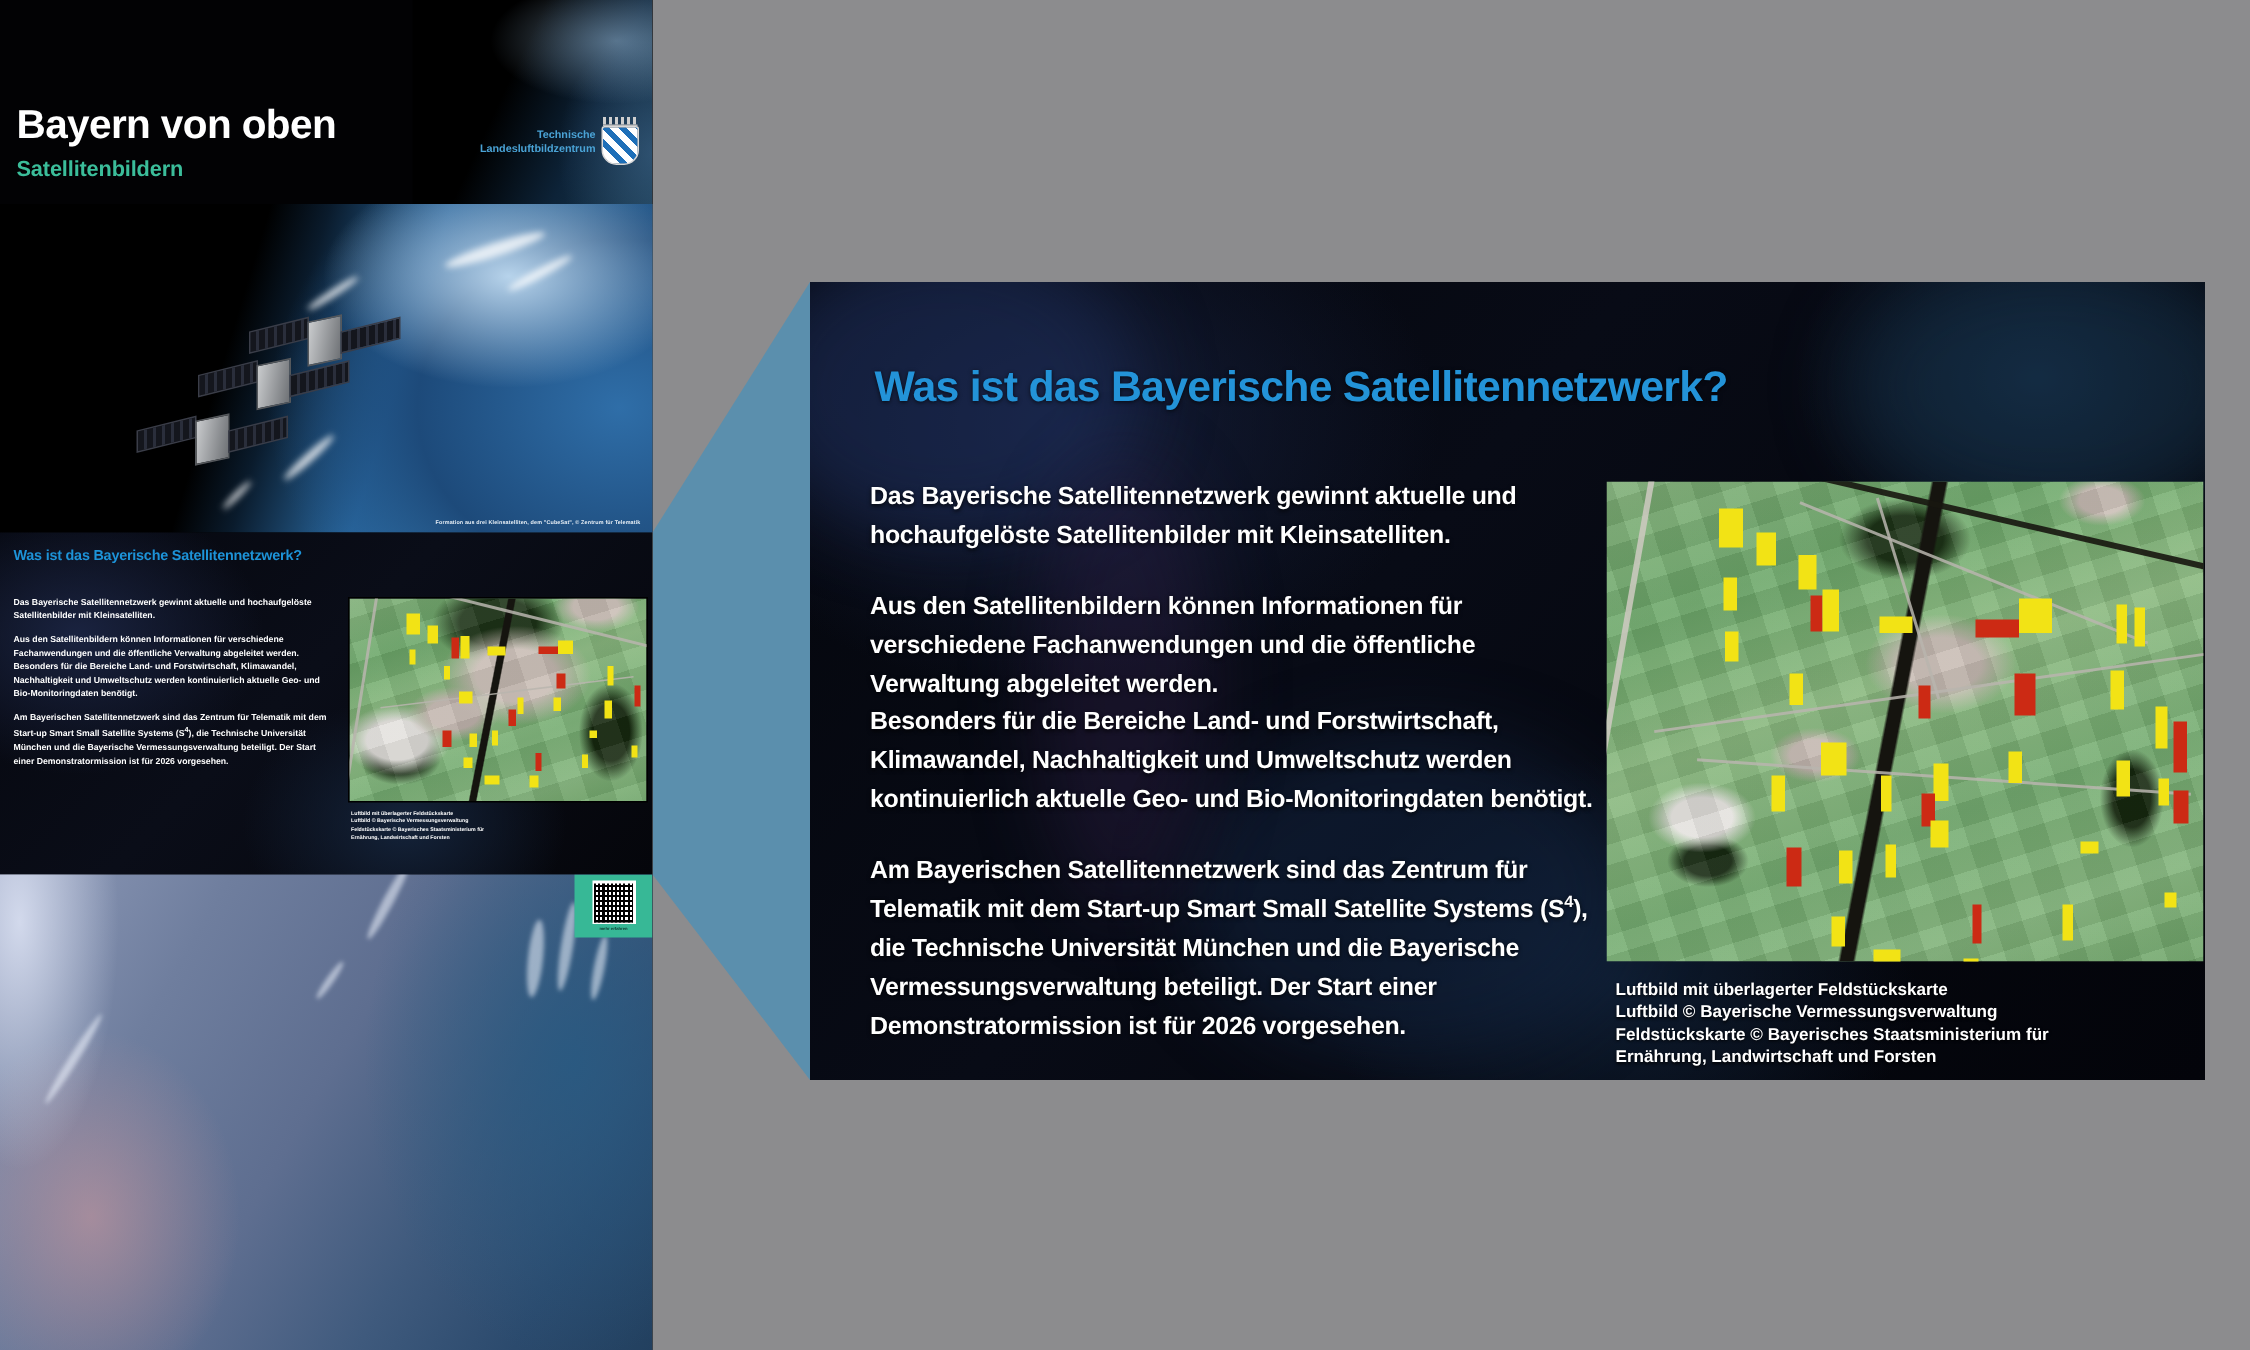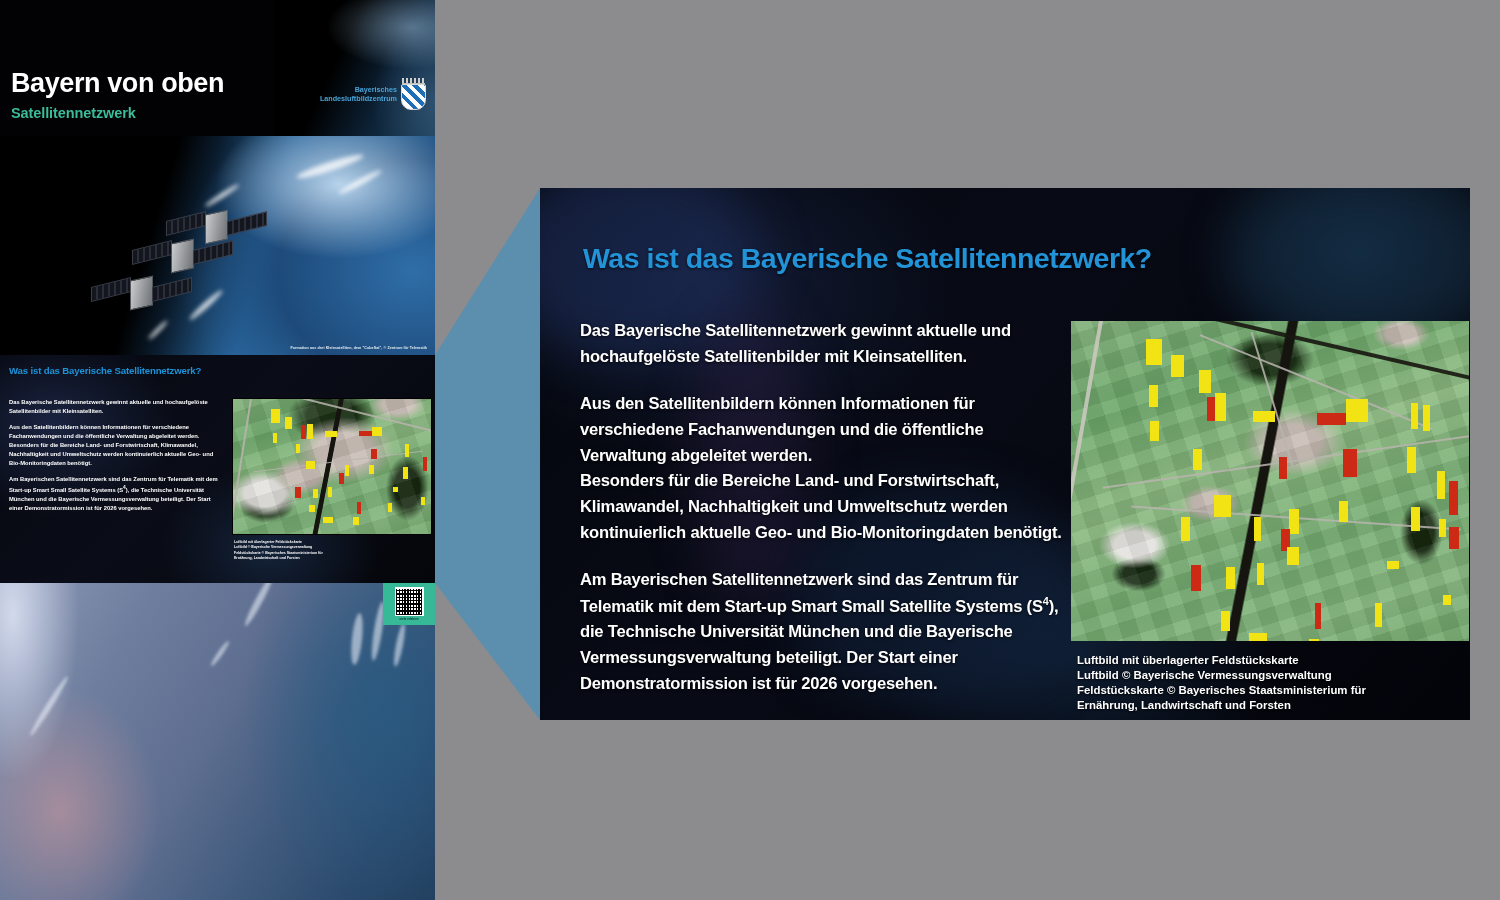--- a/index.html
+++ b/index.html
@@ -232,24 +232,24 @@
   .p-r { background: #cc2a14; }
 </style>
 </head>
 <body>
 
 <div id="poster">
 
   <div id="poster-header">
     <div class="hdr-space"></div>
     <div id="poster-title">Bayern von oben</div>
-    <div id="poster-subtitle">Satellitennetzwerk</div>
+    <div id="poster-subtitle">Satellitenbildern</div>
     <div id="poster-logo">
       <div class="logo-text">
-        <div>Bayerisches</div>
+        <div>Technische</div>
         <div>Landesluftbildzentrum</div>
       </div>
       <div class="bav-shield">
         <div class="crown"></div>
         <div class="body"></div>
       </div>
     </div>
   </div>
 
   <div id="poster-sat">

